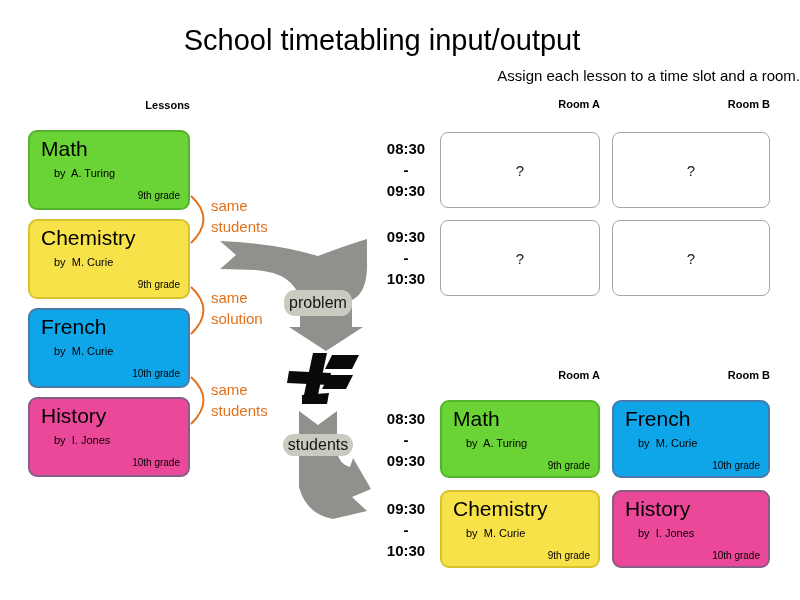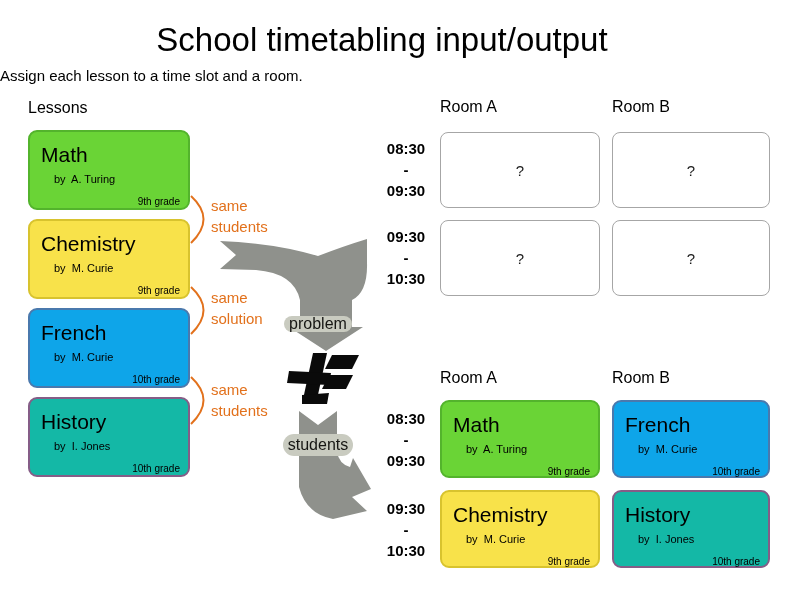--- a/index.html
+++ b/index.html
@@ -3,34 +3,34 @@
 <meta charset="utf-8">
 <style>
   html,body{margin:0;padding:0;}
   body{
     width:800px;height:600px;position:relative;overflow:hidden;
     background:#ffffff;color:#000;
     font-family:"Liberation Sans", sans-serif;
   }
   .abs{position:absolute;}
 
-  #title{top:22px;left:0;width:764px;text-align:center;font-size:33px;line-height:36px;}
-  #subtitle{top:67px;left:0;width:800px;text-align:left;font-size:15px;}
+  #title{top:22px;left:0;width:764px;text-align:center;font-size:29px;line-height:36px;}
+  #subtitle{top:67px;left:0;width:800px;text-align:right;font-size:15px;}
 
-  .col-header{font-weight:normal;font-size:16px;text-align:left;}
+  .col-header{font-weight:bold;font-size:11px;text-align:right;}
 
-  .card{border-radius:9px;box-sizing:border-box;padding:9px 8px 0 11px;}
+  .card{border-radius:9px;box-sizing:border-box;padding:3px 8px 0 11px;}
   .card .subject{font-size:21px;line-height:27px;}
   .card .byline{font-size:11px;line-height:23px;padding-left:13px;white-space:pre;}
   .card .grade{font-size:10px;line-height:22px;padding-left:13px;text-align:right;}
 
   .card-math{background:#6ad436;border:2px solid #53b42c;}
   .card-chemistry{background:#f8e24a;border:2px solid #d8c32e;}
   .card-french{background:#0ea5e9;border:2px solid #4a79ad;}
-  .card-history{background:#14b8a6;border:2px solid #855d87;}
+  .card-history{background:#ec4899;border:2px solid #855d87;}
 
   .constraint{color:#e2711c;font-size:15px;line-height:21px;white-space:nowrap;}
 
   .slot-cell{background:#fff;border:1px solid #a6a6a6;border-radius:8px;box-sizing:border-box;
     display:flex;align-items:center;justify-content:center;font-size:15px;color:#1a1a1a;}
 
   .time-label{font-weight:bold;font-size:15px;line-height:21px;text-align:center;}
 
   .badge{background:#c9cbc0;border-radius:11px;display:flex;align-items:center;justify-content:center;
     font-size:16px;color:#161613;}
@@ -92,21 +92,21 @@
 </div>
 <div class="abs constraint" style="left:211px;top:287px">
   <span style="display:block">same</span>
   <span style="display:block">solution</span>
 </div>
 <div class="abs constraint" style="left:211px;top:379px">
   <span style="display:block">same</span>
   <span style="display:block">students</span>
 </div>
 
-<div class="abs badge" style="left:284px;top:316px;width:68px;height:16px">problem</div>
+<div class="abs badge" style="left:284px;top:290px;width:68px;height:26px">problem</div>
 <div class="abs badge" style="left:283px;top:434px;width:70px;height:22px">students</div>
 
 <div class="abs col-header" style="left:440px;top:98px;width:160px">Room A</div>
 <div class="abs col-header" style="left:612px;top:98px;width:158px">Room B</div>
 
 <div class="abs time-label" style="left:378px;top:138px;width:56px">
   <span style="display:block">08:30</span>
   <span style="display:block">-</span>
   <span style="display:block">09:30</span>
 </div>

